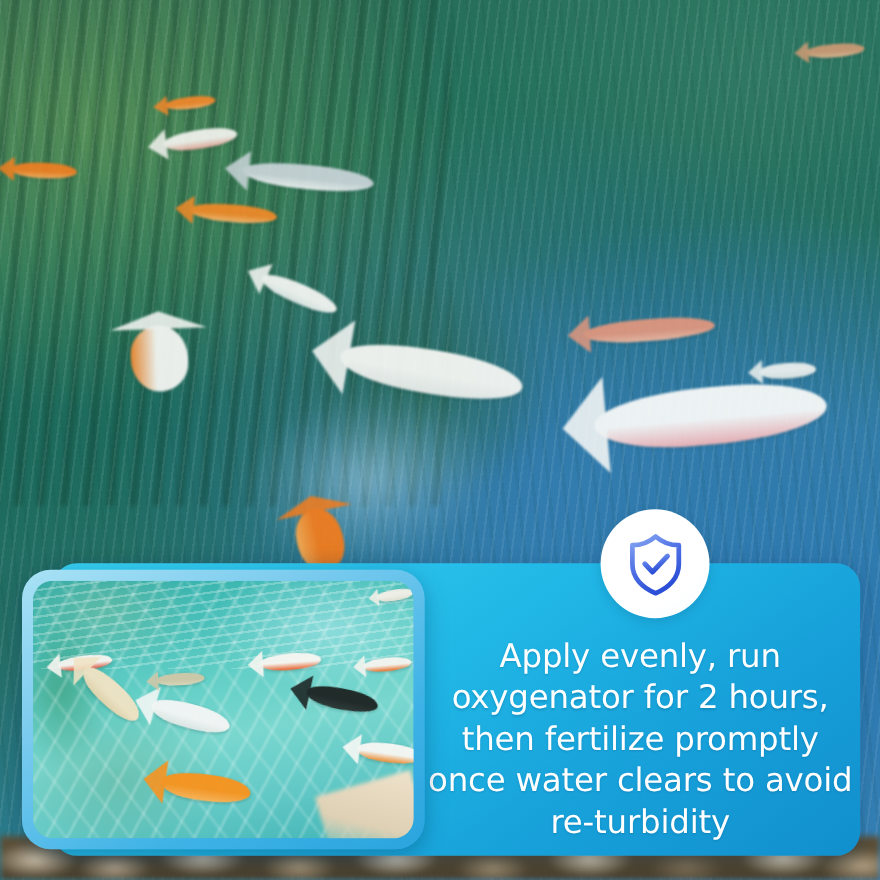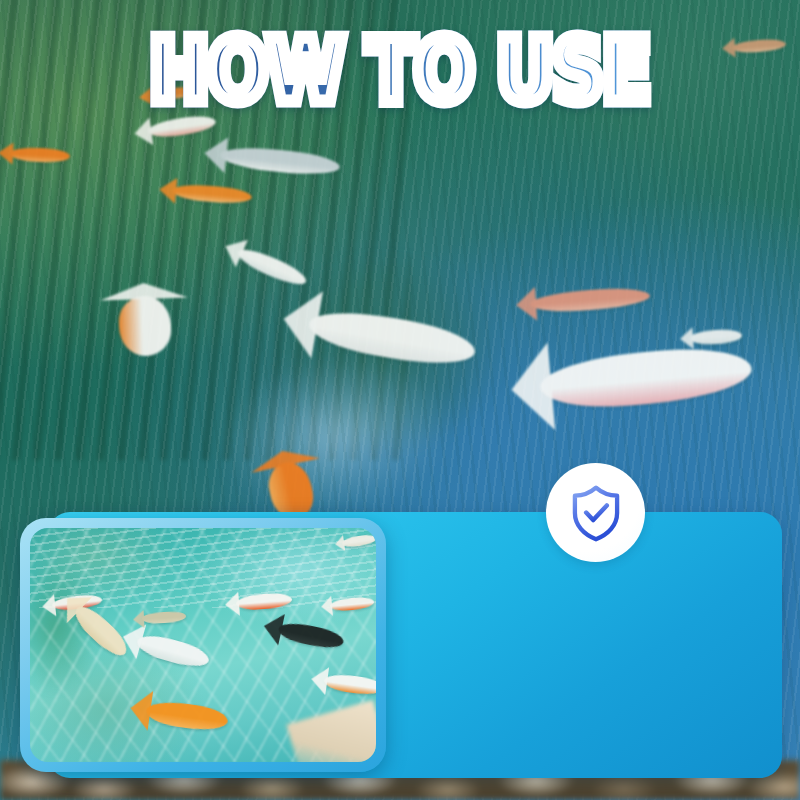--- a/index.html
+++ b/index.html
@@ -259,26 +259,24 @@
       <div class="koi" style="left: 732px; top: 40px; width: 54px; height: 12px; background: linear-gradient(rgb(204, 154, 116) 0%, rgb(204, 154, 116) 55%, rgb(224, 184, 148) 100%); transform: rotate(-4deg); filter: blur(1.1px); opacity: 0.93; box-shadow: rgba(0, 40, 40, 0.25) 0px 1px 3px;">
         <span style="position: absolute; right: 95%; top: 50%; transform: translateY(-50%); width: 0px; height: 0px; border-style: solid; border-color: transparent rgb(204, 154, 116) transparent transparent; border-right-width: 13px; border-top-width: 10.2px; border-bottom-width: 10.2px; opacity: 0.92;"></span>
       </div>
       <div class="koi" style="left: 690px; top: 330px; width: 52px; height: 14px; background: linear-gradient(rgb(238, 241, 239) 0%, rgb(238, 241, 239) 55%, rgb(223, 230, 228) 100%); transform: rotate(-3deg); filter: blur(1.1px); opacity: 0.93; box-shadow: rgba(0, 40, 40, 0.25) 0px 1px 3px;">
         <span style="position: absolute; right: 95%; top: 50%; transform: translateY(-50%); width: 0px; height: 0px; border-style: solid; border-color: transparent rgb(238, 241, 239) transparent transparent; border-right-width: 13px; border-top-width: 11.9px; border-bottom-width: 11.9px; opacity: 0.92;"></span>
       </div>
     </div>
 
   <div class="bg-gravel"></div>
 
-  <div class="title-wrap">
-    <span class="title">HOW TO USE</span>
-  </div>
 
   <div class="info-panel"></div>
 
+  <div class="panel-text">Apply evenly, run oxygenator for 2 hours, then fertilize promptly once water clears to avoid re-turbidity</div>
 
   <div class="shield-badge">
     <svg viewBox="0 0 64 64">
       <defs>
         <linearGradient id="shieldGrad" x1="0" y1="0" x2="0.45" y2="1">
           <stop offset="0%" stop-color="#89a9f2"></stop>
           <stop offset="45%" stop-color="#5576e6"></stop>
           <stop offset="100%" stop-color="#2b4fd6"></stop>
         </linearGradient>
       </defs>

